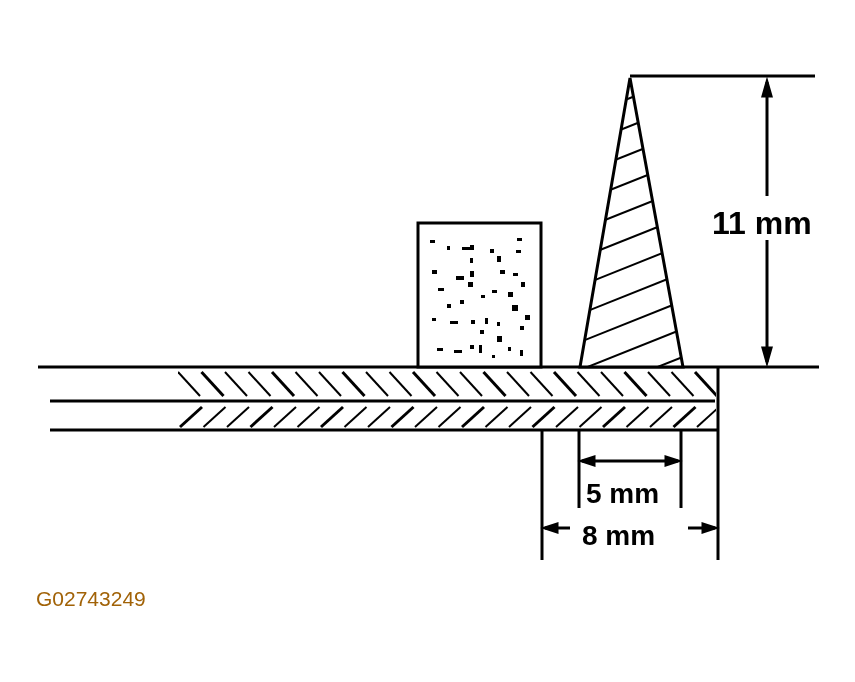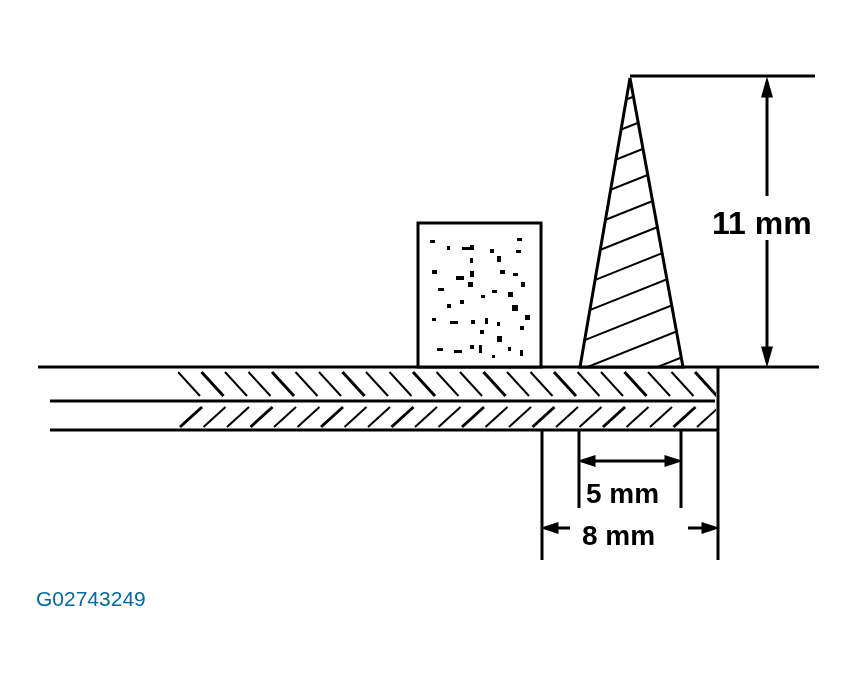--- a/index.html
+++ b/index.html
@@ -1,19 +1,19 @@
 <!DOCTYPE html>
 <html><head>
 <meta charset="utf-8">
 <style>
   html, body { margin: 0; padding: 0; background: #ffffff; }
   body { width: 855px; height: 682px; position: relative; overflow: hidden; }
   #diagram { position: absolute; left: 0; top: 0; }
   .dim-label { font-family: "Liberation Sans", sans-serif; font-weight: bold; fill: #000; }
-  .fig-id { position: absolute; left: 36px; top: 587px; font-family: "Liberation Sans", sans-serif; font-size: 21px; color: #0369a1; }
+  .fig-id { position: absolute; left: 36px; top: 587px; font-family: "Liberation Sans", sans-serif; font-size: 21px; color: #a16207; }
 </style>
 </head>
 <body>
 
 <svg id="diagram" width="855" height="682" viewBox="0 0 855 682" xmlns="http://www.w3.org/2000/svg">
   <defs>
     <clipPath id="upperLayer">
         <rect x="178" y="370" width="538" height="31"></rect>
       </clipPath>
     <clipPath id="lowerLayer">

